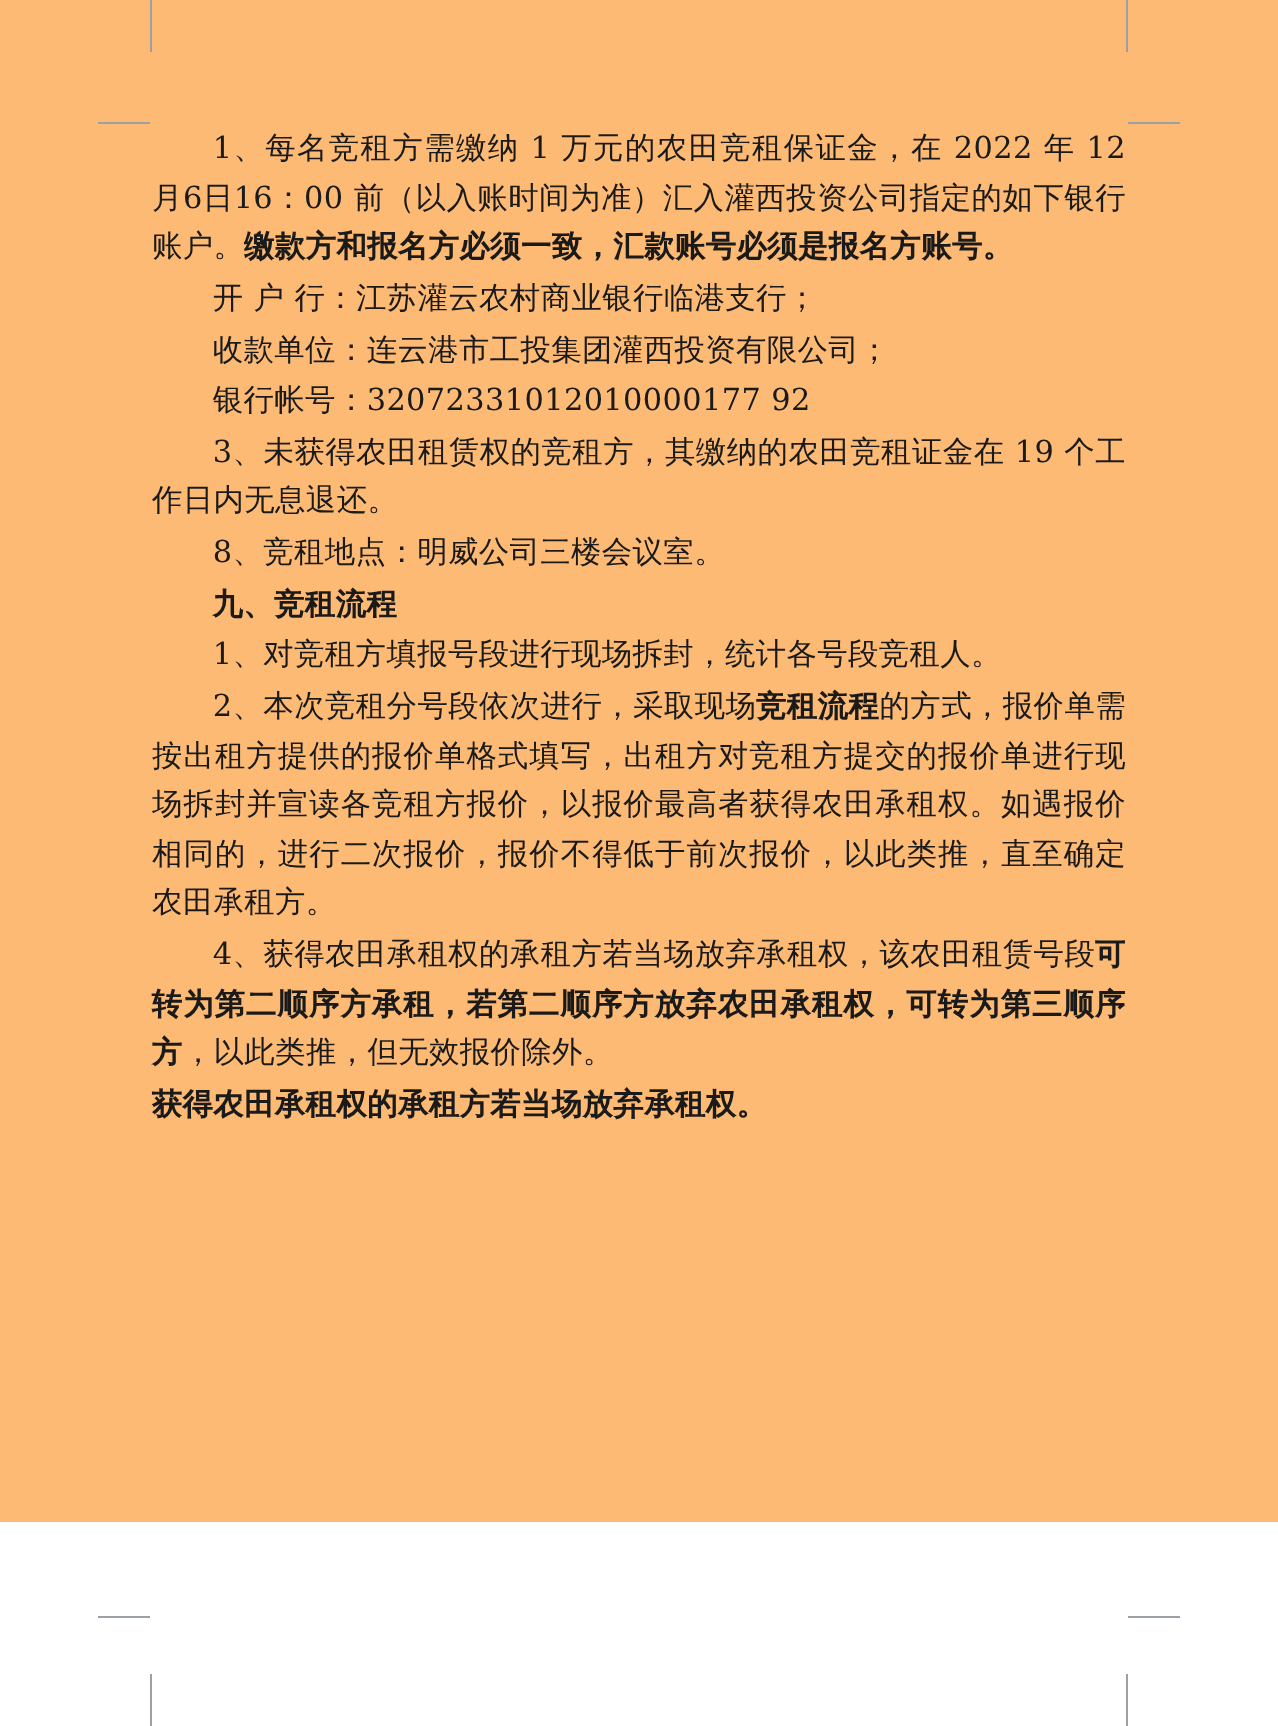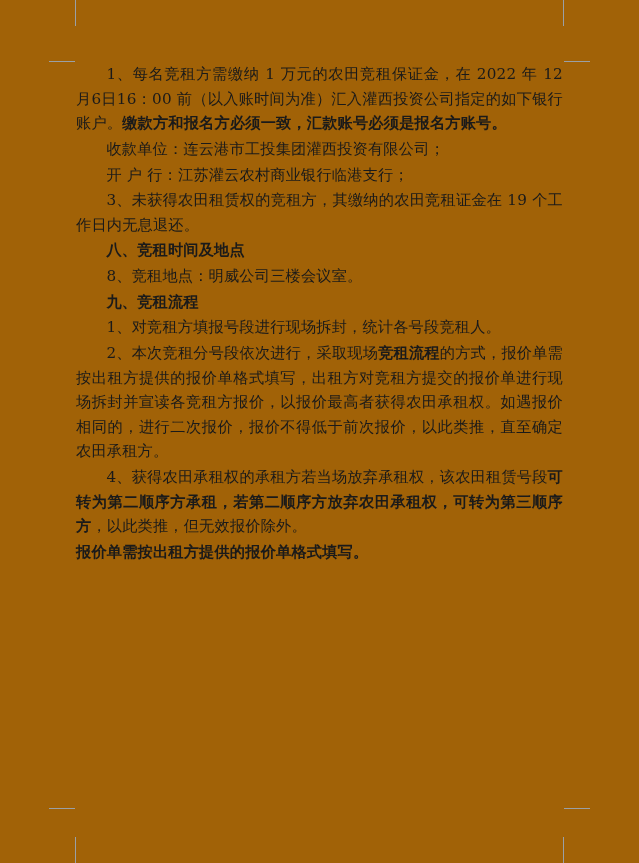--- a/index.html
+++ b/index.html
@@ -12,22 +12,22 @@
     height: 863px;
     font-family: "DejaVu Serif", serif;
     color: #1a1a1a;
     position: relative;
     overflow: hidden;
   }
   .page {
     position: absolute;
     left: 0; top: 0;
     width: 639px;
-    height: 863px;
-    background: #a16207;
+    height: 761px;
+    background: #fdba74;
   }
   
   .mark {
     position: absolute;
     background: #9aa0a6;
   }
   .mark.v { width: 1px; height: 26px; }
   .mark.h { height: 1px; width: 26px; }
 
   .content {
@@ -75,24 +75,24 @@
   <div class="mark v" style="left:563px; top:0px;"></div>
   <div class="mark v" style="left:75px; top:837px;"></div>
   <div class="mark v" style="left:563px; top:837px;"></div>
   <div class="mark h" style="left:49px; top:61px;"></div>
   <div class="mark h" style="left:564px; top:61px;"></div>
   <div class="mark h" style="left:49px; top:808px;"></div>
   <div class="mark h" style="left:564px; top:808px;"></div>
 
   <div class="content" id="doc-body">
       <p><span>1、每名竞租方需缴纳 1 万元的农田竞租保证金，在 2022 年 12月6日16：00 前（以入账时间为准）汇入灌西投资公司指定的如下银行账户。</span><span class="b">缴款方和报名方必须一致，汇款账号必须是报名方账号。</span></p>
+      <p class="bank-line"><span>开 户 行：江苏灌云农村商业银行临港支行；</span></p>
       <p class="bank-line"><span>收款单位：连云港市工投集团灌西投资有限公司；</span></p>
-      <p class="bank-line"><span>开 户 行：江苏灌云农村商业银行临港支行；</span></p>
+      <p class="bank-line"><span>银行帐号：32072331012010000177 92</span></p>
       <p><span>3、未获得农田租赁权的竞租方，其缴纳的农田竞租证金在 19 个工作日内无息退还。</span></p>
-      <p class="heading"><span class="b">八、竞租时间及地点</span></p>
       <p><span>8、竞租地点：明威公司三楼会议室。</span></p>
       <p class="heading"><span class="b">九、竞租流程</span></p>
       <p><span>1、对竞租方填报号段进行现场拆封，统计各号段竞租人。</span></p>
       <p><span>2、本次竞租分号段依次进行，采取现场</span><span class="b">竞租流程</span><span>的方式，报价单需按出租方提供的报价单格式填写，出租方对竞租方提交的报价单进行现场拆封并宣读各竞租方报价，以报价最高者获得农田承租权。如遇报价相同的，进行二次报价，报价不得低于前次报价，以此类推，直至确定农田承租方。</span></p>
       <p><span>4、获得农田承租权的承租方若当场放弃承租权，该农田租赁号段</span><span class="b">可转为第二顺序方承租，若第二顺序方放弃农田承租权，可转为第三顺序方</span><span>，以此类推，但无效报价除外。</span></p>
-      <p class="noindent"><span class="b">报价单需按出租方提供的报价单格式填写。</span></p>
+      <p class="noindent"><span class="b">获得农田承租权的承租方若当场放弃承租权。</span></p>
     </div>
 </div>
 
 </body></html>

